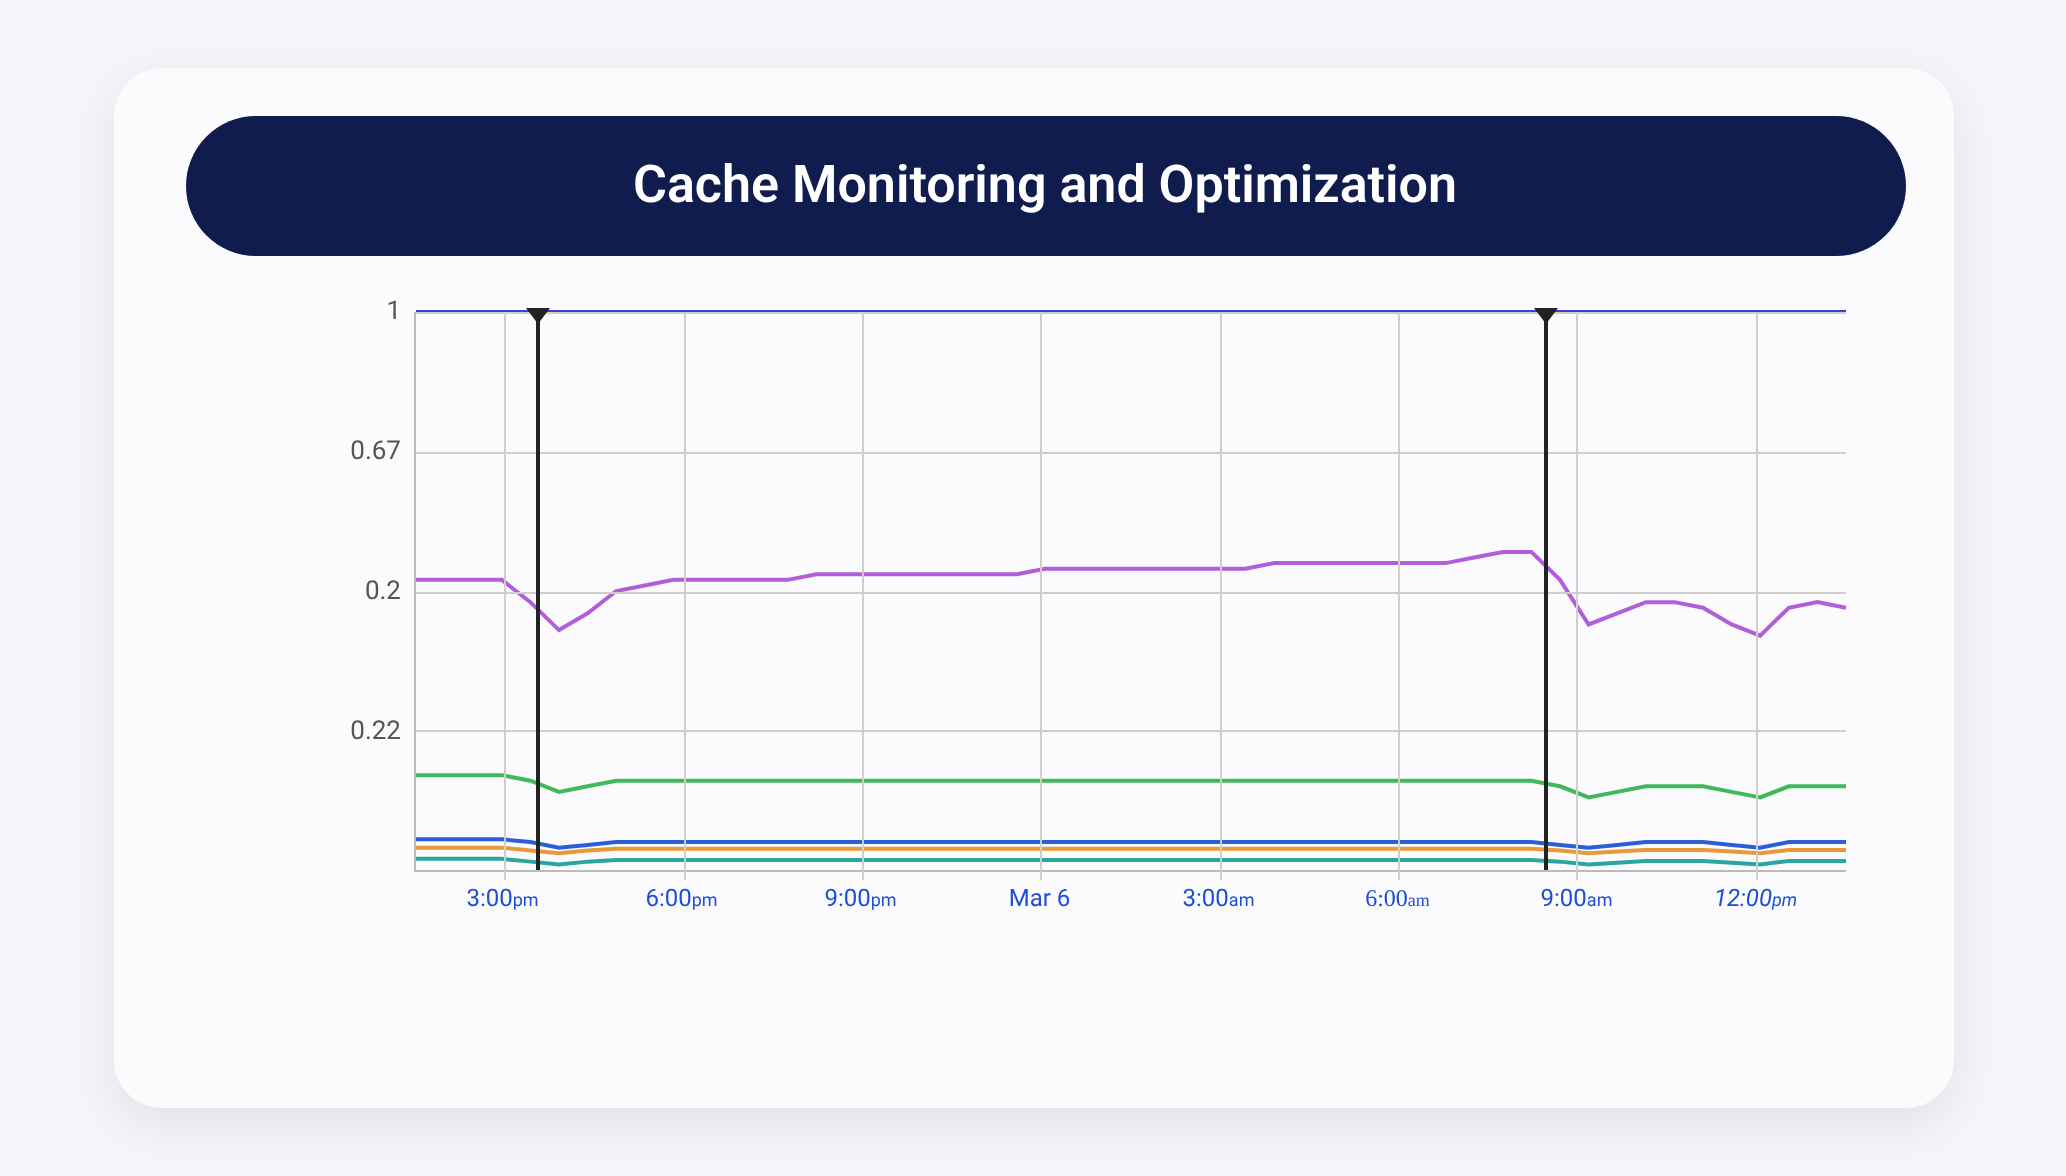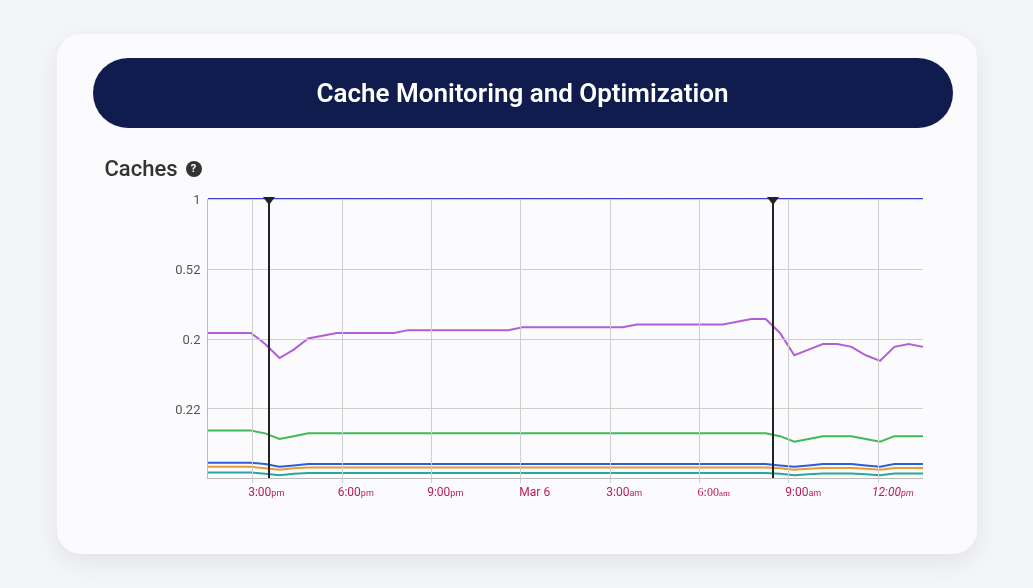--- a/index.html
+++ b/index.html
@@ -109,36 +109,31 @@
       font-size: 13px;
       color: #555;
       text-align: right;
       width: 40px;
     }
     .xlabel {
       position: absolute;
       top: calc(100% - 14px);
       transform: translateX(-50%);
       font-size: 12px;
-      color: #be185d;
+      color: #1d4ed8;
       white-space: nowrap;
-      margin-left: 15px;
     }
     .xlabel .ampm { font-size: 9px; }
   </style>
 </head>
 <body>
 
 <div class="card">
   <div class="title-pill">Cache Monitoring and Optimization</div>
 
-  <div class="section-title-row">
-    <span class="section-title">Caches</span>
-    <span class="help-icon">?</span>
-  </div>
 
   <div class="chart-wrap">
     <div class="plot" id="plot">
       <svg class="lines" id="series-svg" viewBox="0 0 1000 1000" preserveAspectRatio="none">
           <path d="M0.00 0.00 L20.00 0.00 L40.00 0.00 L60.00 0.00 L80.00 0.00 L100.00 0.00 L120.00 0.00 L140.00 0.00 L160.00 0.00 L180.00 0.00 L200.00 0.00 L220.00 0.00 L240.00 0.00 L260.00 0.00 L280.00 0.00 L300.00 0.00 L320.00 0.00 L340.00 0.00 L360.00 0.00 L380.00 0.00 L400.00 0.00 L420.00 0.00 L440.00 0.00 L460.00 0.00 L480.00 0.00 L500.00 0.00 L520.00 0.00 L540.00 0.00 L560.00 0.00 L580.00 0.00 L600.00 0.00 L620.00 0.00 L640.00 0.00 L660.00 0.00 L680.00 0.00 L700.00 0.00 L720.00 0.00 L740.00 0.00 L760.00 0.00 L780.00 0.00 L800.00 0.00 L820.00 0.00 L840.00 0.00 L860.00 0.00 L880.00 0.00 L900.00 0.00 L920.00 0.00 L940.00 0.00 L960.00 0.00 L980.00 0.00 L1000.00 0.00 " stroke="#3d3fd6" vector-effect="non-scaling-stroke"></path>
           <path d="M0.00 480.00 L20.00 480.00 L40.00 480.00 L60.00 480.00 L80.00 520.00 L100.00 570.00 L120.00 540.00 L140.00 500.00 L160.00 490.00 L180.00 480.00 L200.00 480.00 L220.00 480.00 L240.00 480.00 L260.00 480.00 L280.00 470.00 L300.00 470.00 L320.00 470.00 L340.00 470.00 L360.00 470.00 L380.00 470.00 L400.00 470.00 L420.00 470.00 L440.00 460.00 L460.00 460.00 L480.00 460.00 L500.00 460.00 L520.00 460.00 L540.00 460.00 L560.00 460.00 L580.00 460.00 L600.00 450.00 L620.00 450.00 L640.00 450.00 L660.00 450.00 L680.00 450.00 L700.00 450.00 L720.00 450.00 L740.00 440.00 L760.00 430.00 L780.00 430.00 L800.00 480.00 L820.00 560.00 L840.00 540.00 L860.00 520.00 L880.00 520.00 L900.00 530.00 L920.00 560.00 L940.00 580.00 L960.00 530.00 L980.00 520.00 L1000.00 530.00 " stroke="#b15fd8" vector-effect="non-scaling-stroke"></path>
           <path d="M0.00 830.00 L20.00 830.00 L40.00 830.00 L60.00 830.00 L80.00 840.00 L100.00 860.00 L120.00 850.00 L140.00 840.00 L160.00 840.00 L180.00 840.00 L200.00 840.00 L220.00 840.00 L240.00 840.00 L260.00 840.00 L280.00 840.00 L300.00 840.00 L320.00 840.00 L340.00 840.00 L360.00 840.00 L380.00 840.00 L400.00 840.00 L420.00 840.00 L440.00 840.00 L460.00 840.00 L480.00 840.00 L500.00 840.00 L520.00 840.00 L540.00 840.00 L560.00 840.00 L580.00 840.00 L600.00 840.00 L620.00 840.00 L640.00 840.00 L660.00 840.00 L680.00 840.00 L700.00 840.00 L720.00 840.00 L740.00 840.00 L760.00 840.00 L780.00 840.00 L800.00 850.00 L820.00 870.00 L840.00 860.00 L860.00 850.00 L880.00 850.00 L900.00 850.00 L920.00 860.00 L940.00 870.00 L960.00 850.00 L980.00 850.00 L1000.00 850.00 " stroke="#3fb95a" vector-effect="non-scaling-stroke"></path>
           <path d="M0.00 945.00 L20.00 945.00 L40.00 945.00 L60.00 945.00 L80.00 950.00 L100.00 960.00 L120.00 955.00 L140.00 950.00 L160.00 950.00 L180.00 950.00 L200.00 950.00 L220.00 950.00 L240.00 950.00 L260.00 950.00 L280.00 950.00 L300.00 950.00 L320.00 950.00 L340.00 950.00 L360.00 950.00 L380.00 950.00 L400.00 950.00 L420.00 950.00 L440.00 950.00 L460.00 950.00 L480.00 950.00 L500.00 950.00 L520.00 950.00 L540.00 950.00 L560.00 950.00 L580.00 950.00 L600.00 950.00 L620.00 950.00 L640.00 950.00 L660.00 950.00 L680.00 950.00 L700.00 950.00 L720.00 950.00 L740.00 950.00 L760.00 950.00 L780.00 950.00 L800.00 955.00 L820.00 960.00 L840.00 955.00 L860.00 950.00 L880.00 950.00 L900.00 950.00 L920.00 955.00 L940.00 960.00 L960.00 950.00 L980.00 950.00 L1000.00 950.00 " stroke="#2b5fd8" vector-effect="non-scaling-stroke"></path>
           <path d="M0.00 960.00 L20.00 960.00 L40.00 960.00 L60.00 960.00 L80.00 965.00 L100.00 970.00 L120.00 965.00 L140.00 962.00 L160.00 962.00 L180.00 962.00 L200.00 962.00 L220.00 962.00 L240.00 962.00 L260.00 962.00 L280.00 962.00 L300.00 962.00 L320.00 962.00 L340.00 962.00 L360.00 962.00 L380.00 962.00 L400.00 962.00 L420.00 962.00 L440.00 962.00 L460.00 962.00 L480.00 962.00 L500.00 962.00 L520.00 962.00 L540.00 962.00 L560.00 962.00 L580.00 962.00 L600.00 962.00 L620.00 962.00 L640.00 962.00 L660.00 962.00 L680.00 962.00 L700.00 962.00 L720.00 962.00 L740.00 962.00 L760.00 962.00 L780.00 962.00 L800.00 965.00 L820.00 970.00 L840.00 967.00 L860.00 964.00 L880.00 964.00 L900.00 964.00 L920.00 967.00 L940.00 970.00 L960.00 964.00 L980.00 964.00 L1000.00 964.00 " stroke="#e89a3a" vector-effect="non-scaling-stroke"></path>
           <path d="M0.00 980.00 L20.00 980.00 L40.00 980.00 L60.00 980.00 L80.00 985.00 L100.00 990.00 L120.00 985.00 L140.00 982.00 L160.00 982.00 L180.00 982.00 L200.00 982.00 L220.00 982.00 L240.00 982.00 L260.00 982.00 L280.00 982.00 L300.00 982.00 L320.00 982.00 L340.00 982.00 L360.00 982.00 L380.00 982.00 L400.00 982.00 L420.00 982.00 L440.00 982.00 L460.00 982.00 L480.00 982.00 L500.00 982.00 L520.00 982.00 L540.00 982.00 L560.00 982.00 L580.00 982.00 L600.00 982.00 L620.00 982.00 L640.00 982.00 L660.00 982.00 L680.00 982.00 L700.00 982.00 L720.00 982.00 L740.00 982.00 L760.00 982.00 L780.00 982.00 L800.00 985.00 L820.00 990.00 L840.00 987.00 L860.00 984.00 L880.00 984.00 L900.00 984.00 L920.00 987.00 L940.00 990.00 L960.00 984.00 L980.00 984.00 L1000.00 984.00 " stroke="#2aa6a0" vector-effect="non-scaling-stroke"></path>
@@ -153,21 +148,21 @@
         <div class="vgrid" style="left: 43.75%;"></div>
         <div class="vgrid" style="left: 56.25%;"></div>
         <div class="vgrid" style="left: 68.75%;"></div>
         <div class="vgrid" style="left: 81.25%;"></div>
         <div class="vgrid" style="left: 93.75%;"></div>
         <div class="vbar" style="left: 8.5%;"></div>
         <div class="vbar" style="left: 79%;"></div>
       </div>
   <div class="ylabel" style="top: calc(75% - 15px);">0.22</div>
       <div class="ylabel" style="top: calc(50% - 10px);">0.2</div>
-      <div class="ylabel" style="top: calc(25% - 5px);">0.52</div>
+      <div class="ylabel" style="top: calc(25% - 5px);">0.67</div>
       <div class="ylabel" style="top: calc(0% + 0px);">1</div>
       <div class="xlabel" style="left: calc(6.25% + 43.125px);"><span>3:00</span><span class="ampm">pm</span></div>
       <div class="xlabel" style="left: calc(18.75% + 37.375px);"><span>6:00</span><span class="ampm">pm</span></div>
       <div class="xlabel" style="left: calc(31.25% + 31.625px);"><span>9:00</span><span class="ampm">pm</span></div>
       <div class="xlabel" style="left: calc(43.75% + 25.875px);">Mar 6</div>
       <div class="xlabel" style="left: calc(56.25% + 20.125px); text-align: center;"><span>3:00</span><span class="ampm">am</span></div>
       <div class="xlabel" style="left: calc(68.75% + 14.375px); font-family: Liberation Serif, serif;"><span>6:00</span><span class="ampm">am</span></div>
       <div class="xlabel" style="left: calc(81.25% + 8.625px);"><span>9:00</span><span class="ampm">am</span></div>
       <div class="xlabel" style="left: calc(93.75% + 2.875px); font-style: italic;"><span>12:00</span><span class="ampm">pm</span></div>
     </div>

